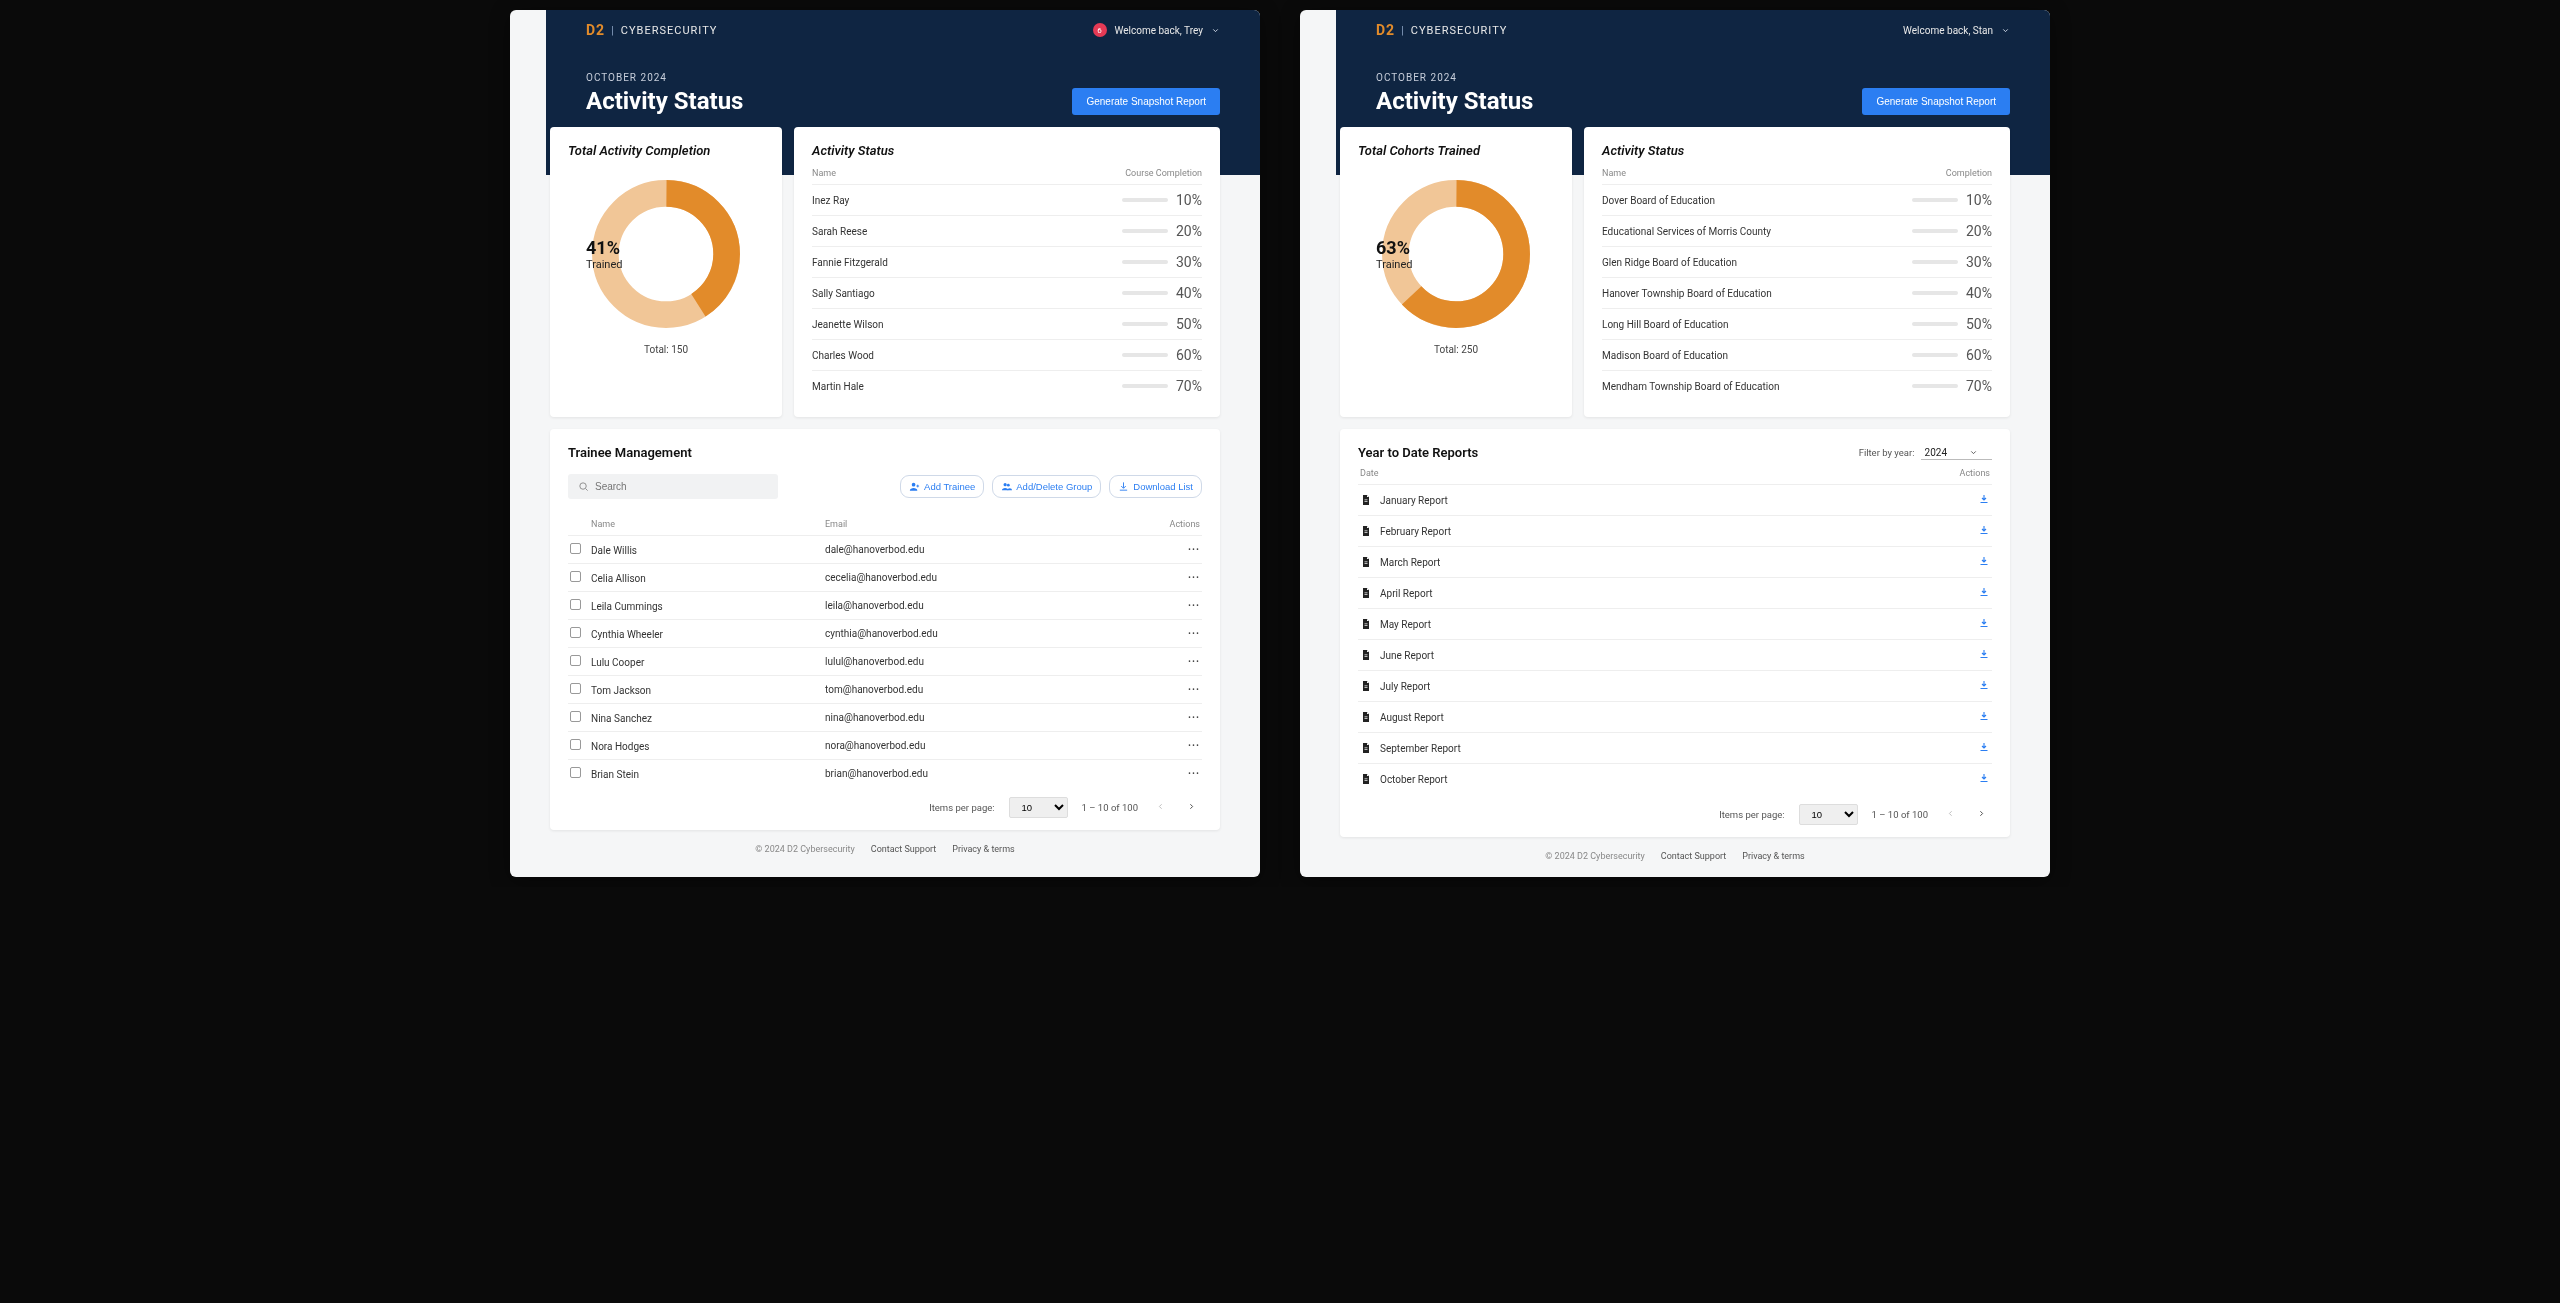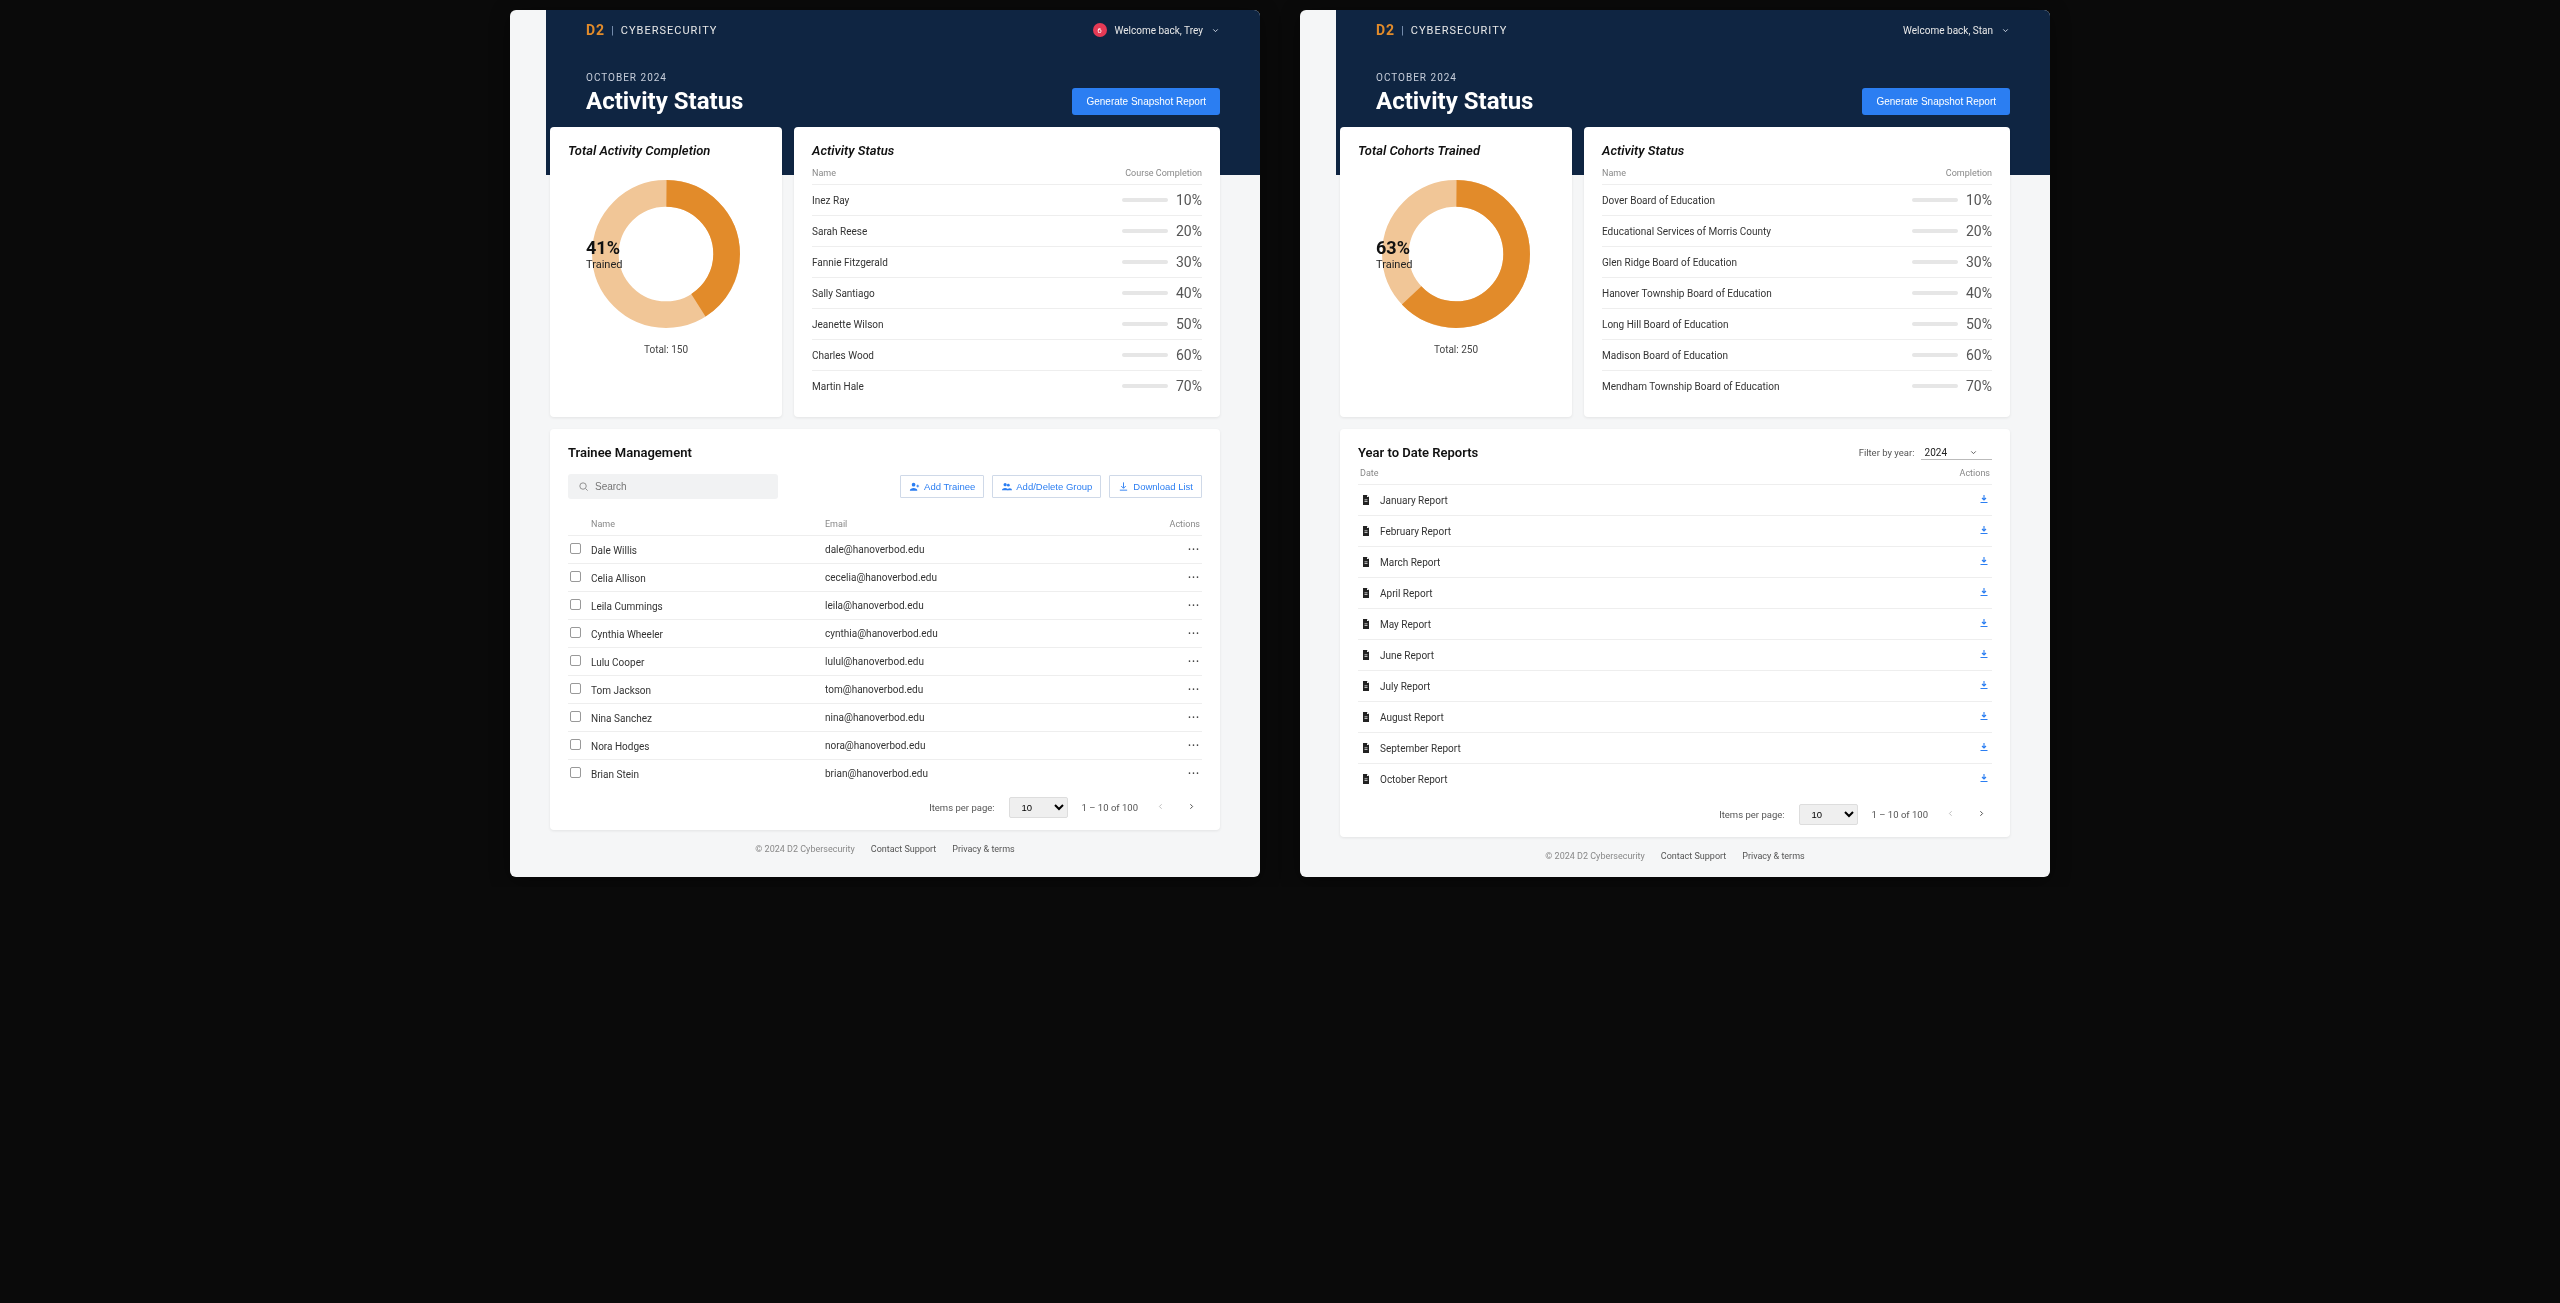--- a/index.html
+++ b/index.html
@@ -139,21 +139,21 @@
     display:flex; align-items:center; gap:6px;
     padding:7px 10px;
   }
   .search-box input {
     border:none; background:transparent; outline:none;
     font-size:10px; flex:1; color:#333;
   }
   .spacer { flex:1; }
   .tool-btn {
     border:1px solid #cfd9e8; background:#fff; color:#2b7ef2;
-    font-size:9.5px; padding:5px 8px; border-radius:1px;
+    font-size:9.5px; padding:5px 8px; border-radius:9px;
     display:flex; align-items:center; gap:4px; cursor:pointer;
   }
   .tbl-head {
     display:flex; font-size:9px; color:#888; padding:6px 2px;
   }
   .col-name { flex:0 0 255px; }
   .col-email { flex:1; }
   .col-act { flex:0 0 50px; text-align:right;}
   .tbl-row {
     display:flex; align-items:center; border-top:1px solid #eee;

